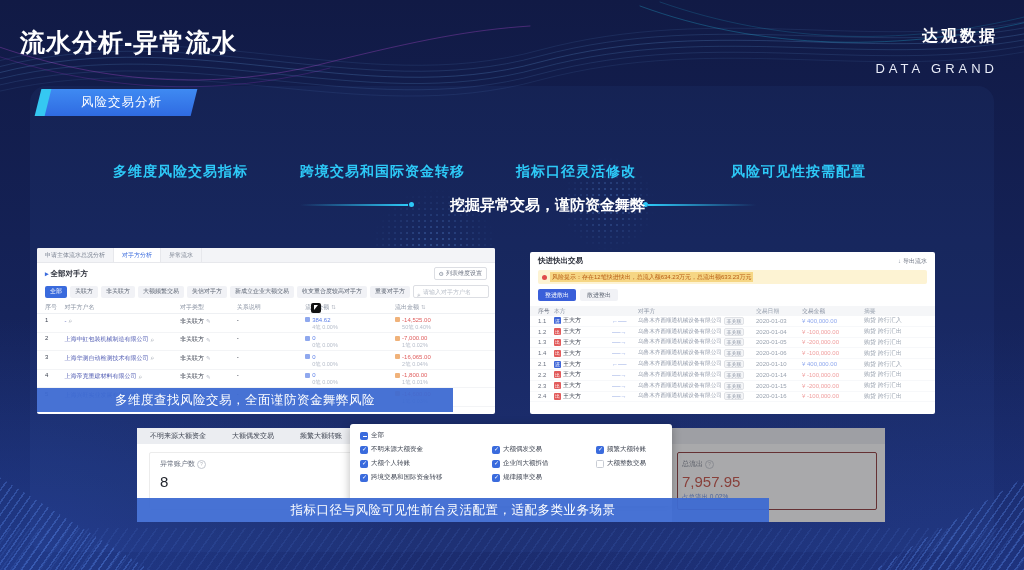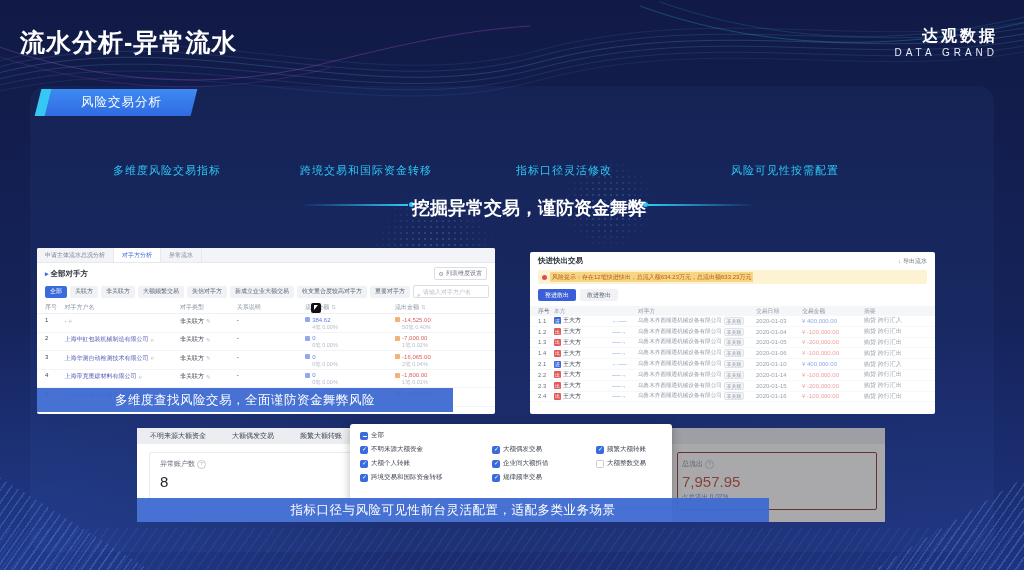--- a/index.html
+++ b/index.html
@@ -21,34 +21,34 @@
   .dotring{position:absolute;border-radius:50%;opacity:.5;
     background-image:radial-gradient(rgba(110,170,255,.5) .8px, transparent 1.1px);background-size:6px 6px;
     -webkit-mask-image:radial-gradient(circle, rgba(0,0,0,.95) 18%, transparent 70%);
     mask-image:radial-gradient(circle, rgba(0,0,0,.95) 18%, transparent 70%)}
   #dr1{left:368px;top:188px;width:132px;height:128px}
   #dr2{left:560px;top:156px;width:96px;height:96px}
 
   .title{position:absolute;left:20px;top:26px;font-size:25px;font-weight:700;color:#fff;letter-spacing:1px}
   .logo{position:absolute;right:26px;top:26px;text-align:right;color:#fff}
   .logo-cn{font-size:16px;font-weight:700;letter-spacing:3px}
-  .logo-en{font-size:10px;letter-spacing:4px;margin-top:0;color:#e8ecf8}
+  .logo-en{font-size:13px;letter-spacing:4px;margin-top:14px;color:#e8ecf8}
 
   .tag{position:absolute;left:36px;top:89px;height:27px;width:170px}
   .tag-stripe{position:absolute;left:2px;top:0;width:12px;height:27px;background:#35c8f2;transform:skewX(-14deg)}
   .tag-main{position:absolute;left:12px;top:0;width:146px;height:27px;background:linear-gradient(180deg,#3f8af2,#2f6be2);transform:skewX(-14deg);display:flex;align-items:center;justify-content:center}
   .tag-main>span{transform:skewX(14deg);color:#fff;font-size:12.5px;letter-spacing:1px}
 
-  .feature{position:absolute;top:163px;font-size:11px;font-weight:400;color:#2dc9f7;letter-spacing:1px;white-space:nowrap}
+  .feature{position:absolute;top:163px;font-size:14px;font-weight:700;color:#2dc9f7;letter-spacing:1px;white-space:nowrap}
   .features span:nth-of-type(1){left:113px}
   .features span:nth-of-type(2){left:300px}
   .features span:nth-of-type(3){left:516px}
   .features span:nth-of-type(4){left:731px}
 
-  .note-text{position:absolute;left:412px;top:196px;width:233px;text-align:center;font-size:18px;font-weight:700;color:#fff;white-space:nowrap}
+  .note-text{position:absolute;left:412px;top:196px;width:233px;text-align:right;font-size:15px;font-weight:700;color:#fff;white-space:nowrap}
   .nl{position:absolute;top:204px;height:2px}
   .nl.l{left:300px;width:108px;background:linear-gradient(90deg,transparent,#2dc9f7)}
   .nl.r{left:648px;width:108px;background:linear-gradient(90deg,#2dc9f7,transparent)}
   .ndot{position:absolute;top:202px;width:5px;height:5px;border-radius:50%;background:#2dc9f7}
   #nd1{left:409px}#nd2{left:643px}
 
   
   .card{position:absolute;background:#fff;border-radius:2px;overflow:hidden;color:#3c4250}
   .card-left{left:37px;top:248px;width:458px;height:166px}
   .card-right{left:530px;top:252px;width:405px;height:162px}

